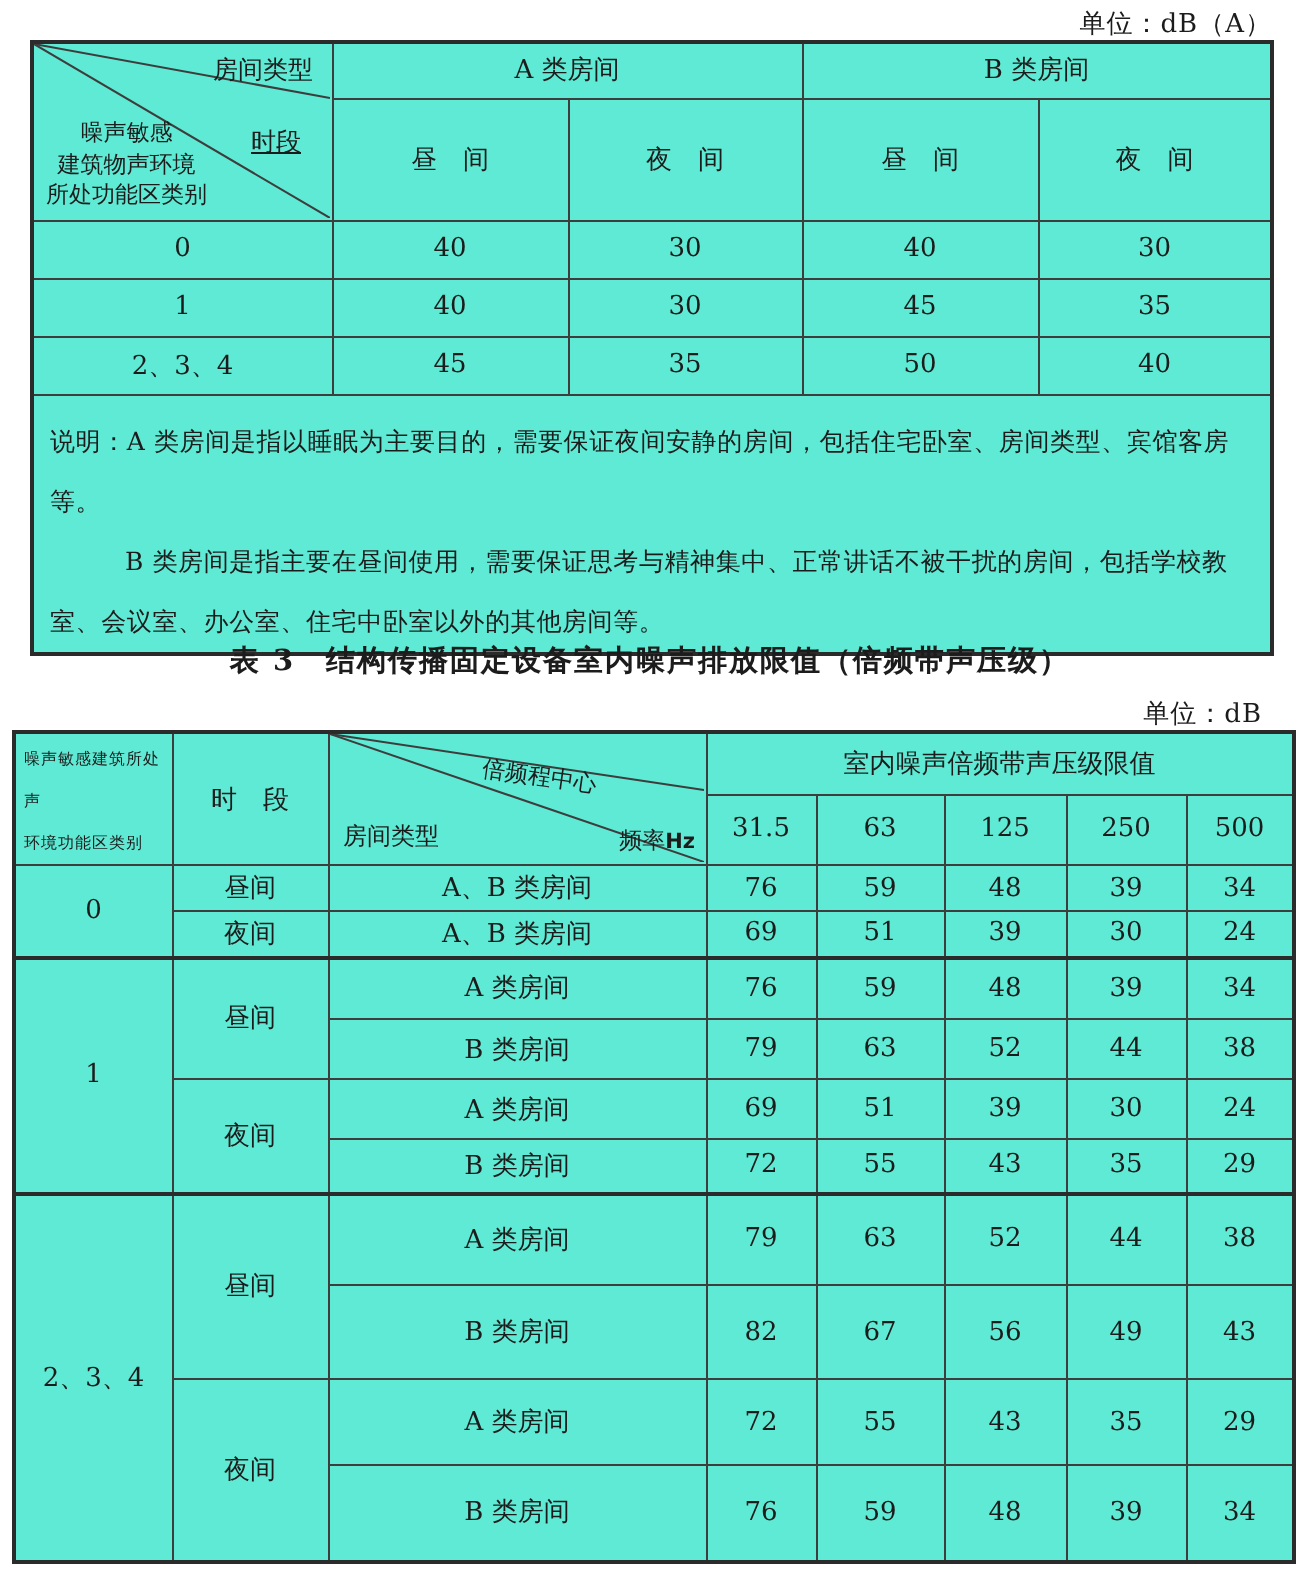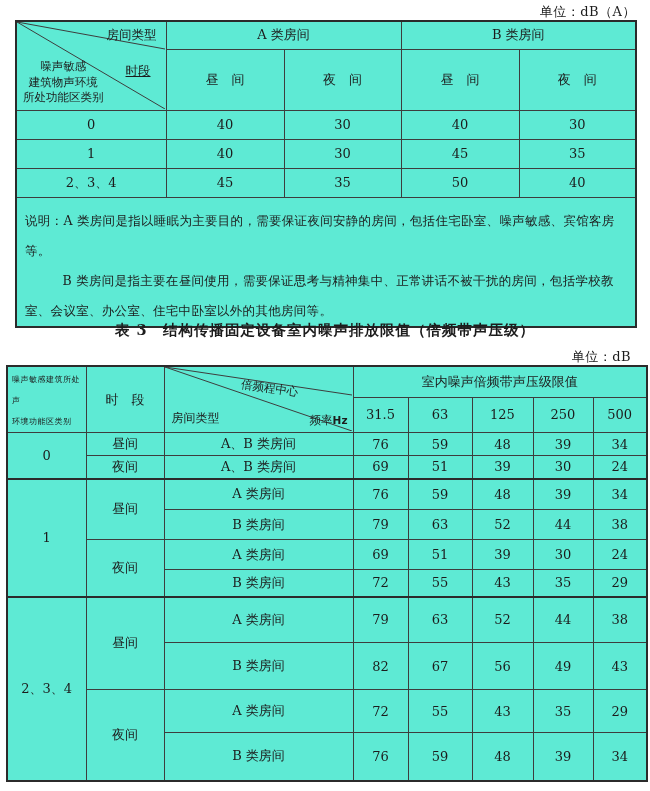--- a/index.html
+++ b/index.html
@@ -105,21 +105,21 @@
   </tr>
   <tr class="dr">
     <td>2、3、4</td>
     <td>45</td>
     <td>35</td>
     <td>50</td>
     <td>40</td>
   </tr>
   <tr class="nr">
     <td class="note" colspan="5">
-      <p class="p1">说明：A 类房间是指以睡眠为主要目的，需要保证夜间安静的房间，包括住宅卧室、噪声敏感、宾馆客房等。</p>
+      <p class="p1">说明：A 类房间是指以睡眠为主要目的，需要保证夜间安静的房间，包括住宅卧室、房间类型、宾馆客房等。</p>
       <p class="p2">B 类房间是指主要在昼间使用，需要保证思考与精神集中、正常讲话不被干扰的房间，包括学校教室、会议室、办公室、住宅中卧室以外的其他房间等。</p>
     </td>
   </tr>
 </tbody>
   </table>
 
 <div class="title3">表 3　结构传播固定设备室内噪声排放限值（倍频带声压级）</div>
 <div class="unit unit2">单位：dB</div>
 
 <table class="t3">

